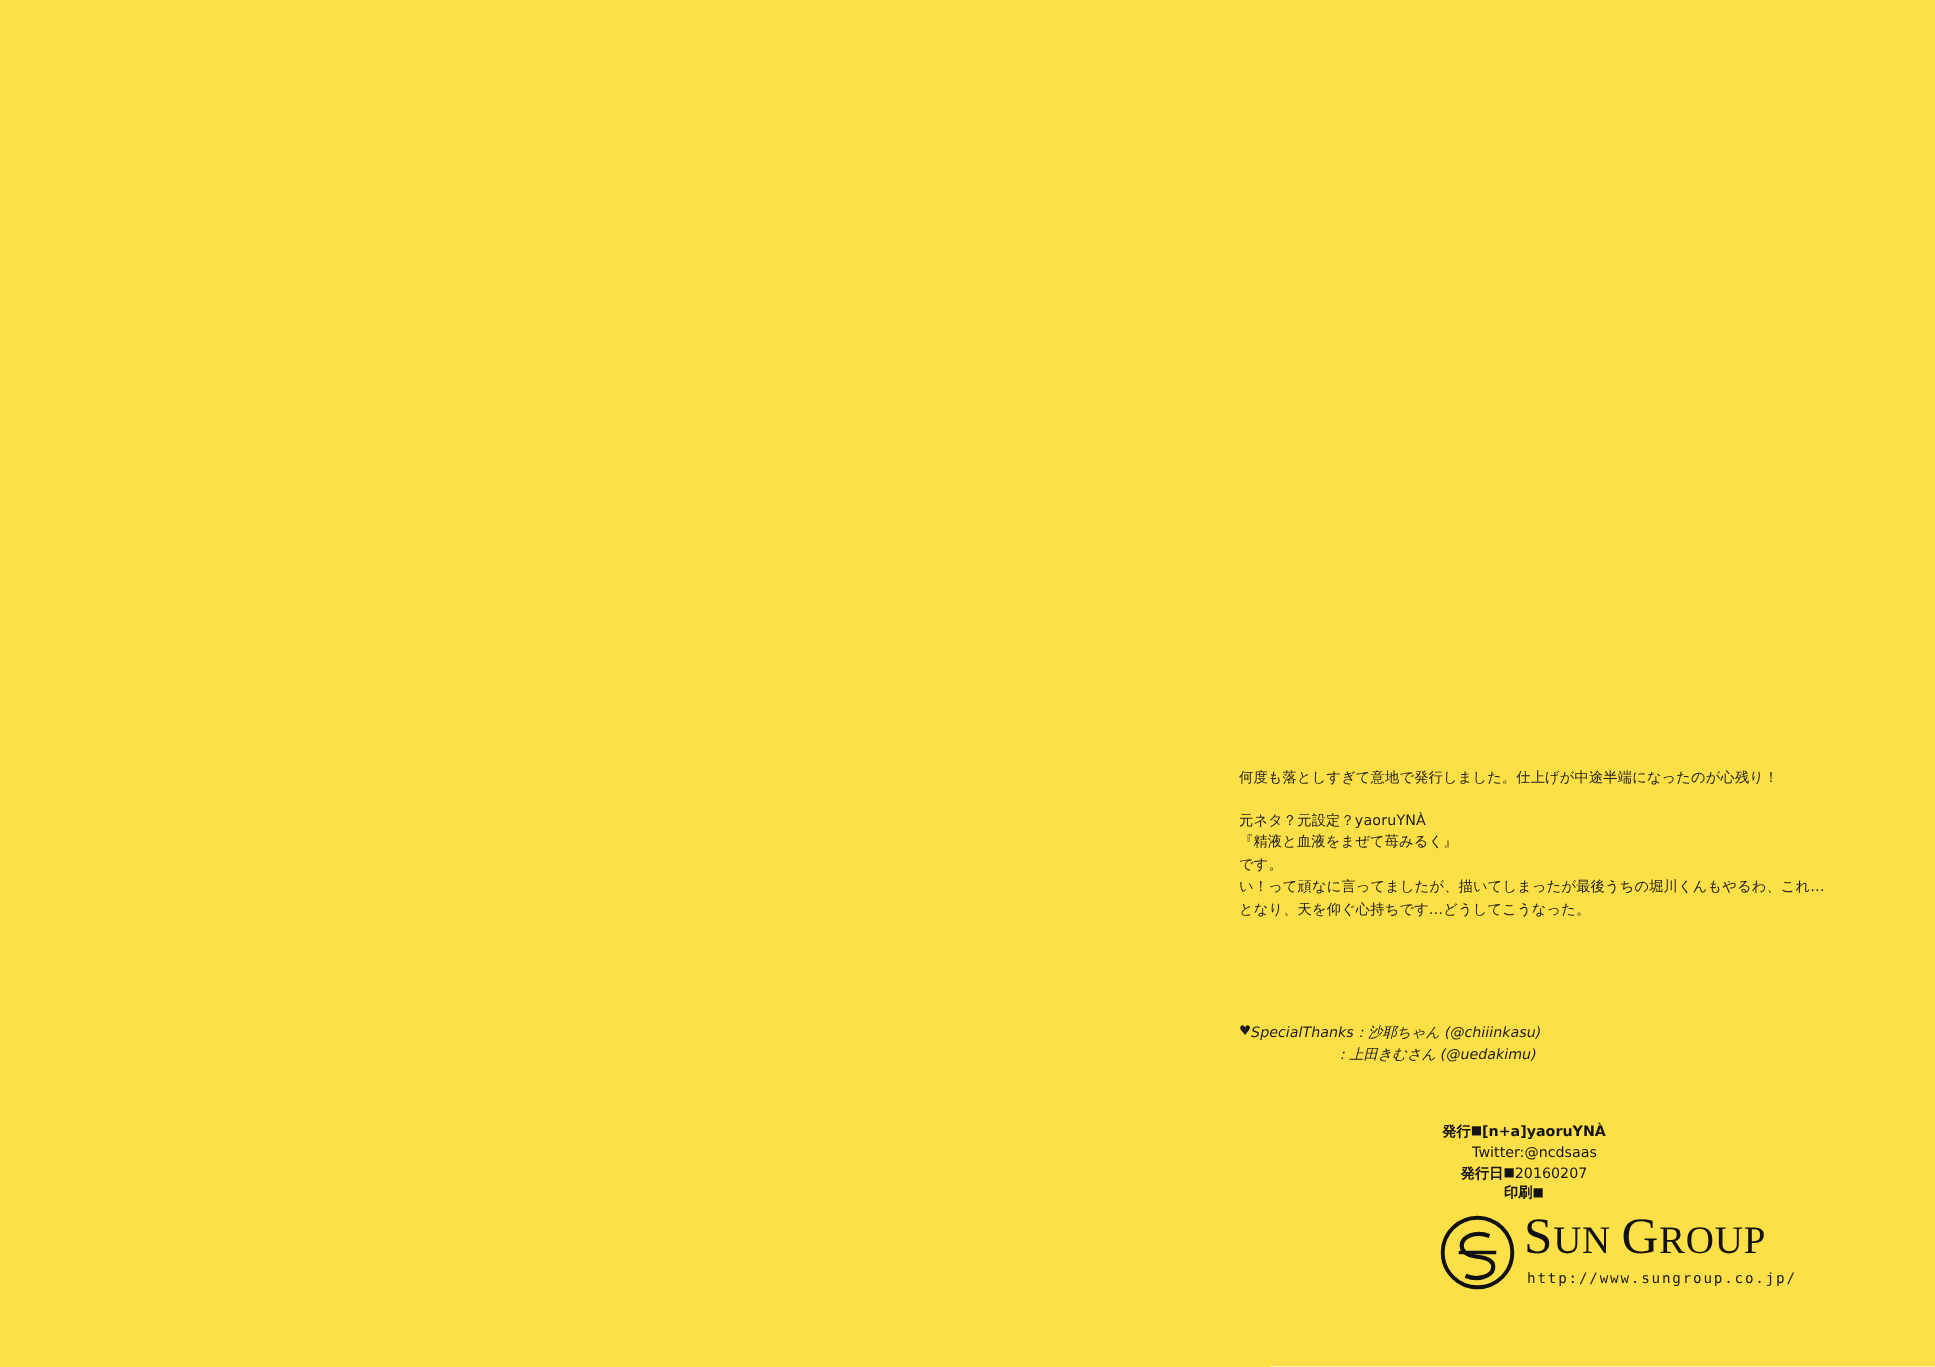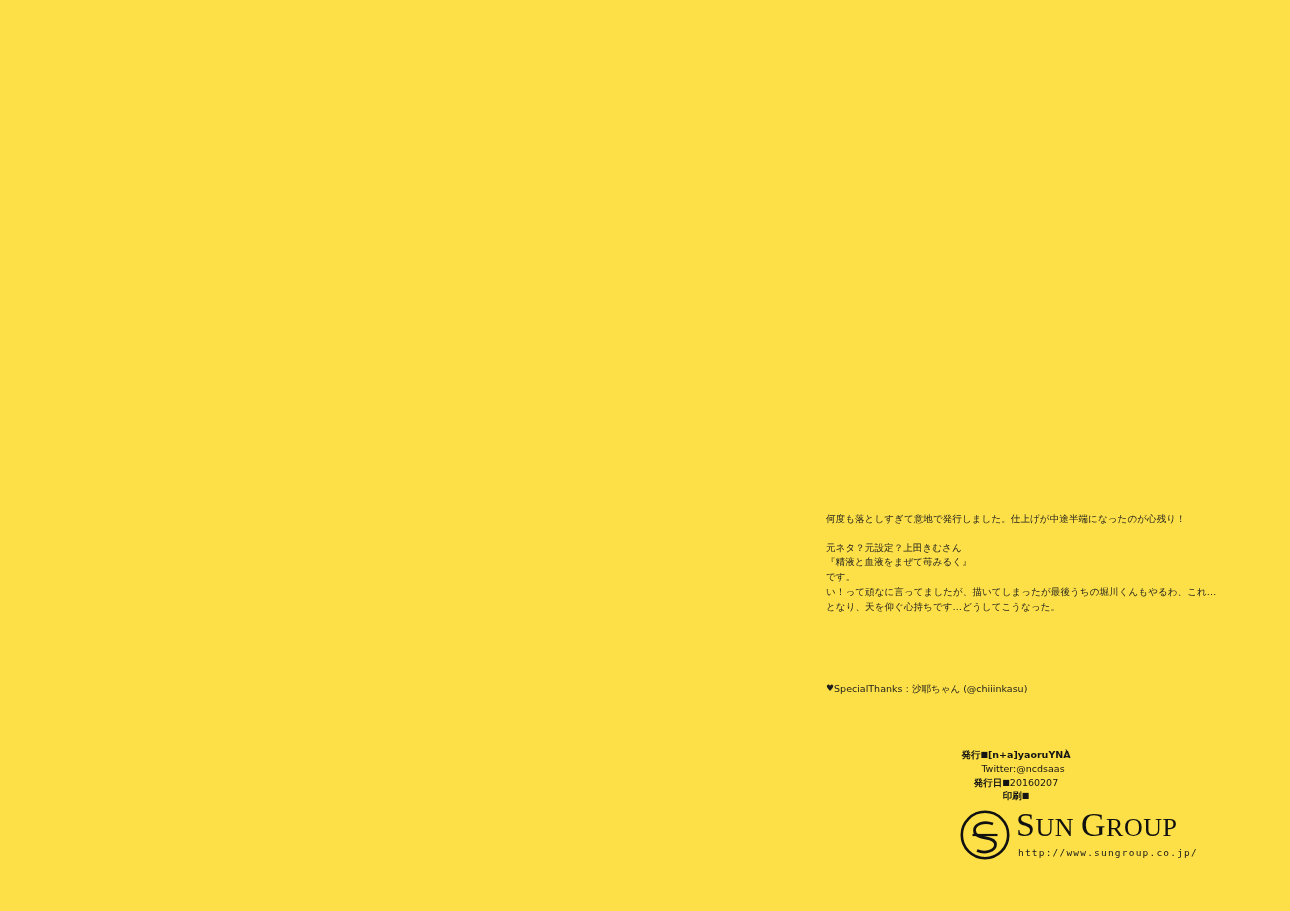--- a/index.html
+++ b/index.html
@@ -48,20 +48,21 @@
     left: 826px;
     top: 681px;
     width: 380px;
     font-family: "DejaVu Sans", sans-serif;
     font-size: 9.5px;
     line-height: 1.6;
     color: #1c1c1c;
   }
   .thanks .row {
     white-space: nowrap;
+    font-style: italic;
   }
   .thanks .row.indent {
     padding-left: 64px;
   }
   .heart {
     font-size: 9px;
     vertical-align: 1px;
   }
 
   
@@ -134,31 +135,34 @@
 </style>
 </head>
 <body>
 
 <div id="page">
 
   <div class="colophon">
     <div class="note-block">
       <p class="note-line">何度も落としすぎて意地で発行しました。仕上げが中途半端になったのが心残り！</p>
       <div class="note-gap"></div>
-      <p class="note-line">元ネタ？元設定？上田きむさん</p>
+      <p class="note-line">元ネタ？元設定？yaoruYNÀ</p>
       <p class="note-line">『精液と血液をまぜて苺みるく』</p>
       <p class="note-line">です。</p>
       <p class="note-line">い！って頑なに言ってましたが、描いてしまったが最後うちの堀川くんもやるわ、これ…</p>
       <p class="note-line">となり、天を仰ぐ心持ちです…どうしてこうなった。</p>
     </div>
   </div>
 
   <div class="thanks">
     <div class="row">
       <span class="heart">♥</span><span>SpecialThanks</span><span>：沙耶ちゃん (@chiiinkasu)</span>
+    </div>
+    <div class="row indent">
+      <span>：上田きむさん (@uedakimu)</span>
     </div>
   </div>
 
   <div class="imprint">
     <div class="ln">
       <span class="bold">発行</span><span class="bold sq">■</span><span class="bold">[n+a]yaoruYNÀ</span>
     </div>
     <div class="ln r3">Twitter:@ncdsaas</div>
     <div class="ln">
       <span class="bold">発行日</span><span class="bold sq">■</span><span>20160207</span>

